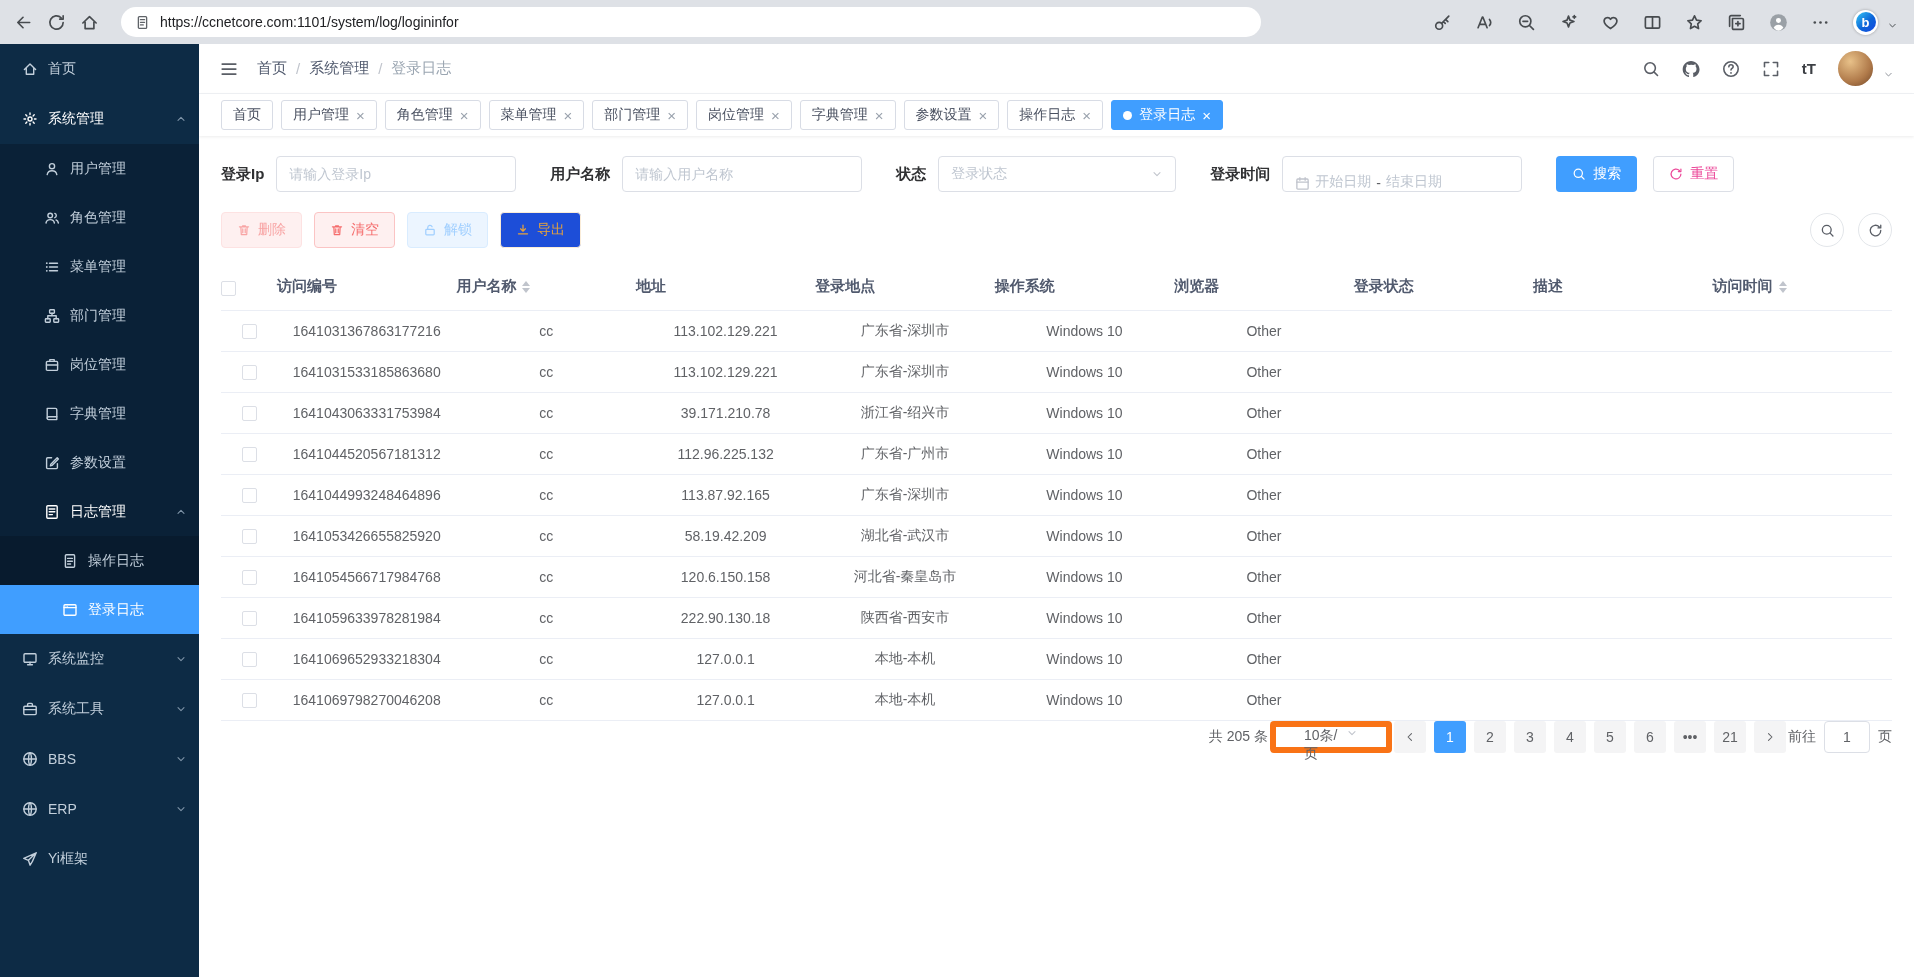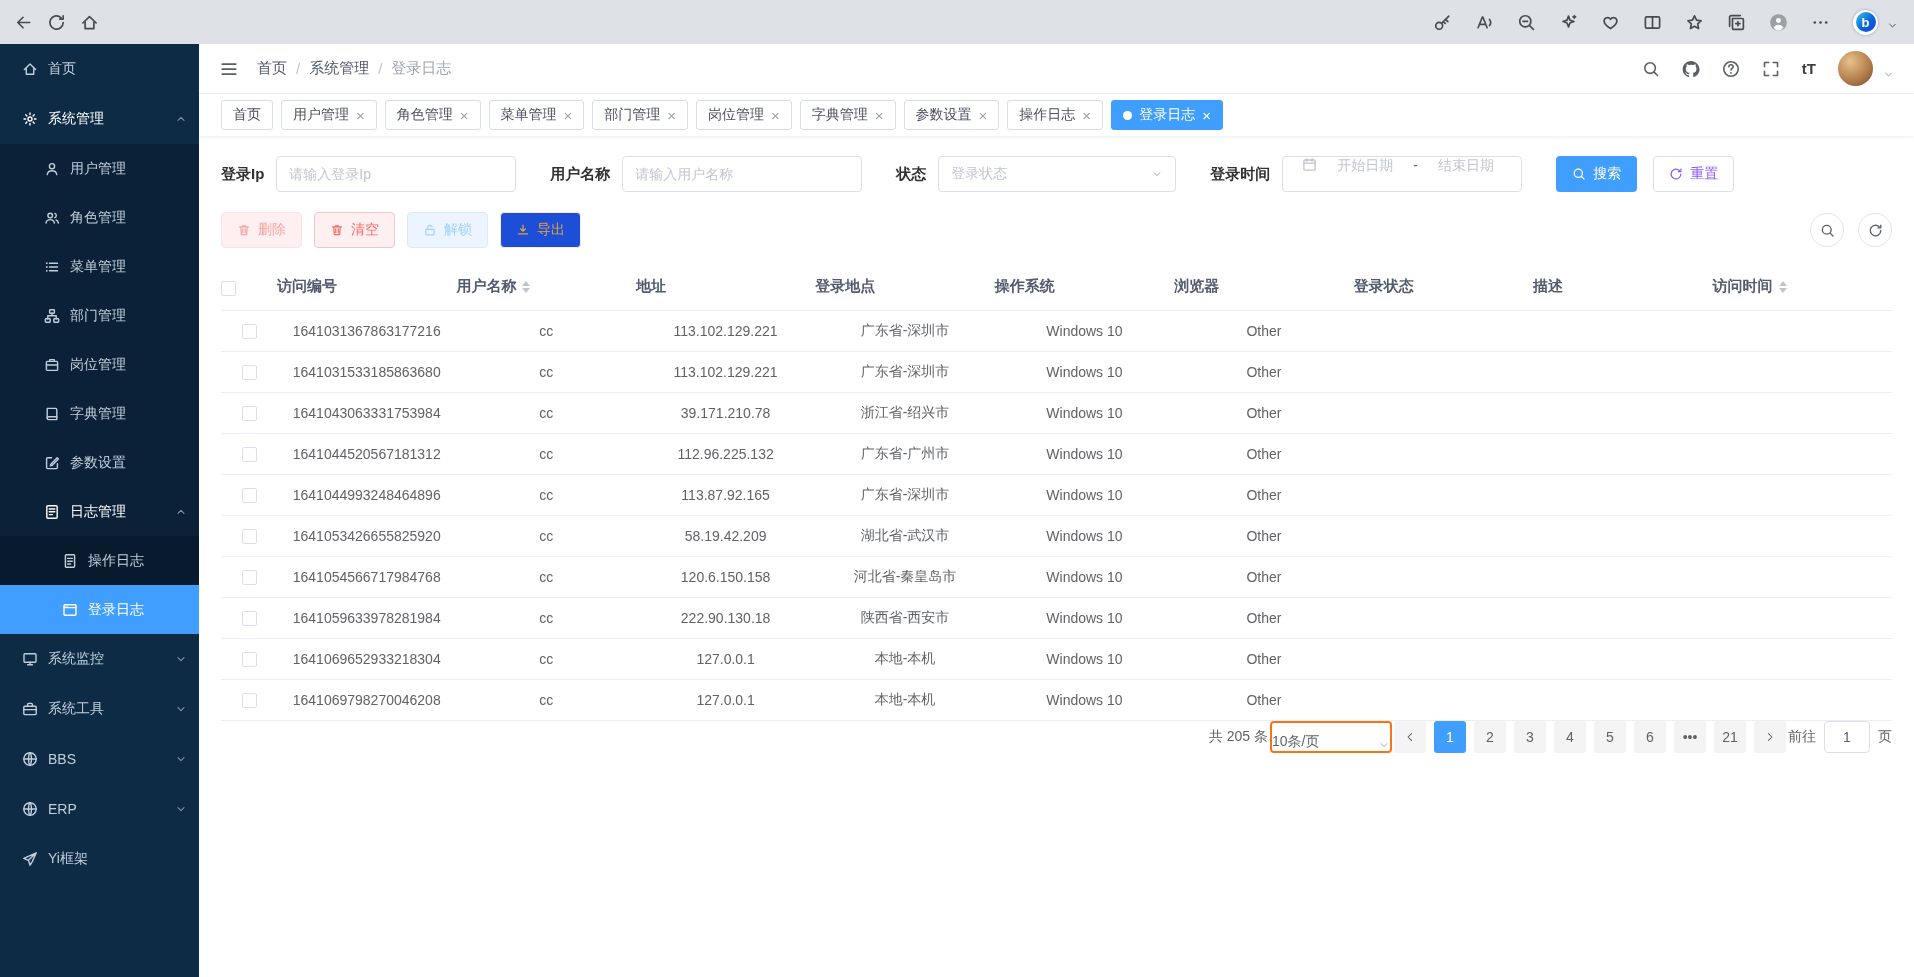--- a/index.html
+++ b/index.html
@@ -61,28 +61,28 @@
   
   .content{flex:1;padding:20px 22px;overflow:hidden}
 
   .filters{display:flex;align-items:center;gap:34px}
   .fgroup{display:flex;align-items:center;gap:12px}
   .flabel{font-weight:bold;font-size:15px;color:#303133;white-space:nowrap}
   input.text{width:240px;height:36px;border:1px solid #dcdfe6;border-radius:4px;padding:0 12px;font-size:14px;color:#606266;outline:none;font-family:inherit}
   ::placeholder{color:#bfc6d0;opacity:1}
   .select{width:238px;height:36px;border:1px solid #dcdfe6;border-radius:4px;display:flex;align-items:center;justify-content:space-between;padding:0 12px;color:#bfc6d0;font-size:14px;background:#fff;cursor:pointer}
   .select .chev{width:12px;height:12px;color:#c0c4cc}
-  .daterange{width:240px;height:36px;border:1px solid #dcdfe6;border-radius:4px;display:flex;align-items:flex-start;gap:20px;padding:0 19px;color:#bfc6d0;font-size:14px;background:#fff;cursor:pointer}
+  .daterange{width:240px;height:36px;border:1px solid #dcdfe6;border-radius:4px;display:flex;align-items:flex-end;gap:5px;padding:0 12px;color:#bfc6d0;font-size:14px;background:#fff;cursor:pointer}
   .daterange .cal{width:15px;height:15px;color:#c0c4cc}
   .daterange .dsep{color:#606266}
   .btnrow{display:flex;align-items:center;gap:16px}
   .btn{height:36px;border-radius:4px;border:1px solid transparent;display:inline-flex;align-items:center;gap:7px;padding:0 15px;font-size:14px;cursor:pointer;font-family:inherit;white-space:nowrap}
   .btn .ic{width:14px;height:14px}
   .btn.primary{background:#409eff;color:#fff}
-  .btn.plain{background:#fff;border-color:#dcdfe6;color:#8b5cf6}
+  .btn.plain{background:#fff;border-color:#dcdfe6;color:#ec4899}
   .btn.danger-light{background:#fef0f0;border-color:#fde2e2;color:#f8a4a4;cursor:not-allowed}
   .btn.danger{background:#fef0f0;border-color:#fbc4c4;color:#f56c6c}
   .btn.primary-light{background:#ecf5ff;border-color:#d9ecff;color:#a0cfff;cursor:not-allowed}
   .btn.warning{background:#1d4ed8;border-color:#faecd8;color:#e6a23c}
 
   .toolbar{display:flex;align-items:center;gap:12px;margin-top:20px}
   .tool-right{margin-left:auto;display:flex;gap:14px}
   .circle-btn{width:34px;height:34px;border-radius:50%;border:1px solid #e3e6ea;background:#fff;color:#5a5e66;display:flex;align-items:center;justify-content:center;cursor:pointer}
   .circle-btn .ic{width:15px;height:15px}
 
@@ -90,21 +90,21 @@
   .tbl th{height:46px;font-size:15px;color:#515a6e;font-weight:bold;border-bottom:1px solid #ebeef5;text-align:left;white-space:nowrap}
   .tbl th.col-chk{width:56px}
   .tbl td{height:41px;font-size:14px;color:#606266;border-bottom:1px solid #ebeef5;text-align:center;white-space:nowrap;overflow:hidden;text-overflow:ellipsis}
   .checkbox{width:15px;height:15px;border:1px solid #dcdfe6;border-radius:2px;display:inline-block;background:#fff;vertical-align:middle;cursor:pointer}
   .sort{display:inline-flex;flex-direction:column;margin-left:6px;vertical-align:middle}
   .sort i{width:0;height:0;border:4px solid transparent;display:block}
   .sort .s-up{border-bottom:5px solid #c0c4cc;margin-bottom:2px}
   .sort .s-down{border-top:5px solid #c0c4cc}
 
   .pager-row{display:flex;align-items:center;justify-content:flex-end;gap:2px;font-size:14px;color:#606266}
-  .psel{width:122px;height:32px;border:2px solid #f97316;border-radius:4px;display:flex;align-items:flex-end;justify-content:space-between;padding:0 0;color:#606266;background:#fff;cursor:pointer}
+  .psel{width:122px;height:32px;border:6px solid #f97316;border-radius:4px;display:flex;align-items:flex-start;justify-content:space-between;padding:0 28px;color:#606266;background:#fff;cursor:pointer}
   .psel .chev{width:12px;height:12px;color:#c0c4cc}
   .pbtns{display:flex;gap:8px;align-items:center}
   .pbtn{min-width:32px;height:32px;border:none;border-radius:3px;background:#f4f4f5;color:#606266;font-size:14px;display:flex;align-items:center;justify-content:center;cursor:pointer;font-family:inherit;padding:0 6px}
   .pbtn.active{background:#409eff;color:#fff}
   .pbtn .nav-ic{width:12px;height:12px;display:inline-flex}
   .jump{display:flex;align-items:center;gap:8px}
   .jump-input{width:46px;height:32px;border:1px solid #dcdfe6;border-radius:4px;text-align:center;font-size:14px;color:#606266;outline:none;font-family:inherit}
 </style>
 </head>
 <body>
@@ -120,20 +120,29 @@
     <span class="bic">
         <svg viewBox="0 0 16 16" fill="none" stroke="currentColor" stroke-width="1.4" stroke-linecap="round" stroke-linejoin="round">
           <path d="M13.6 8a5.6 5.6 0 1 1-1.7-4M13.6 2.3v2.9h-2.9"></path>
         </svg>
       </span>
     <span class="bic">
         <svg viewBox="0 0 16 16" fill="none" stroke="currentColor" stroke-width="1.4" stroke-linecap="round" stroke-linejoin="round">
           <path d="M2.4 8.4 8 3l5.6 5.4M4.3 7.3v5.9h7.4V7.3"></path>
         </svg>
       </span>
+    <div class="url">
+      <span class="bic">
+          <svg viewBox="0 0 16 16" fill="none" stroke="currentColor" stroke-width="1.4" stroke-linecap="round" stroke-linejoin="round">
+            <rect x="3.6" y="1.8" width="8.8" height="12.4" rx="1"></rect>
+            <path d="M5.8 5h4.4M5.8 7.8h4.4M5.8 10.6h3"></path>
+          </svg>
+        </span>
+      <span>https://ccnetcore.com:1101/system/log/logininfor</span>
+    </div>
     <div class="b-right">
       <span class="bic">
           <svg viewBox="0 0 16 16" fill="none" stroke="currentColor" stroke-width="1.4" stroke-linecap="round" stroke-linejoin="round">
             <circle cx="5.2" cy="10.8" r="2.9"></circle>
             <path d="M7.3 8.7l6-6M10.6 5.4l1.9 1.9M8.8 7.2l1.5 1.5"></path>
           </svg>
         </span>
       <span class="bic">
           <svg viewBox="0 0 16 16" fill="none" stroke="currentColor" stroke-width="1.4" stroke-linecap="round" stroke-linejoin="round">
             <path d="M2.6 12.4 6.2 3.4h.4l3.6 9M3.8 9.6h5.2M12.2 5.4a4.2 4.2 0 0 1 0 5.2"></path>

